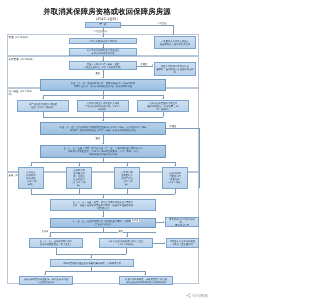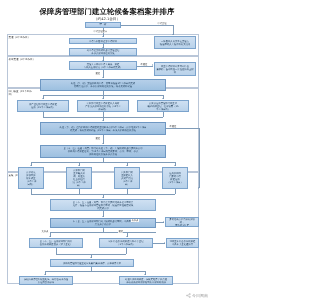--- a/index.html
+++ b/index.html
@@ -70,21 +70,21 @@
     position:absolute;right:6px;bottom:6px;font-size:4px;color:#9a9a9a;
     display:flex;align-items:center;gap:1.5px;white-space:nowrap;
   }
   .wm-icon{width:5px;height:5px;color:#9a9a9a;}
 </style>
 </head>
 <body>
 
 <div id="sheet">
 
-  <div class="title">保障房管理部门建立轮候备案档案并排序</div>
+  <div class="title">并取消其保障房资格或收回保障房房源</div>
   <div class="subtitle">（约42.1合日）</div>
 
   <div class="canvas">
 
     <div class="lane" style="left:0;top:12px;width:192px;height:22px;"></div>
     <div class="lane" style="left:0;top:34px;width:192px;height:32px;"></div>
     <div class="lane" style="left:0;top:66px;width:192px;height:84px;"></div>
     <div class="lane" style="left:0;top:150px;width:192px;height:112px;"></div>
 
     <div class="lane-label" style="left:1.5px;top:14px;">受理（3个工作日）</div>

